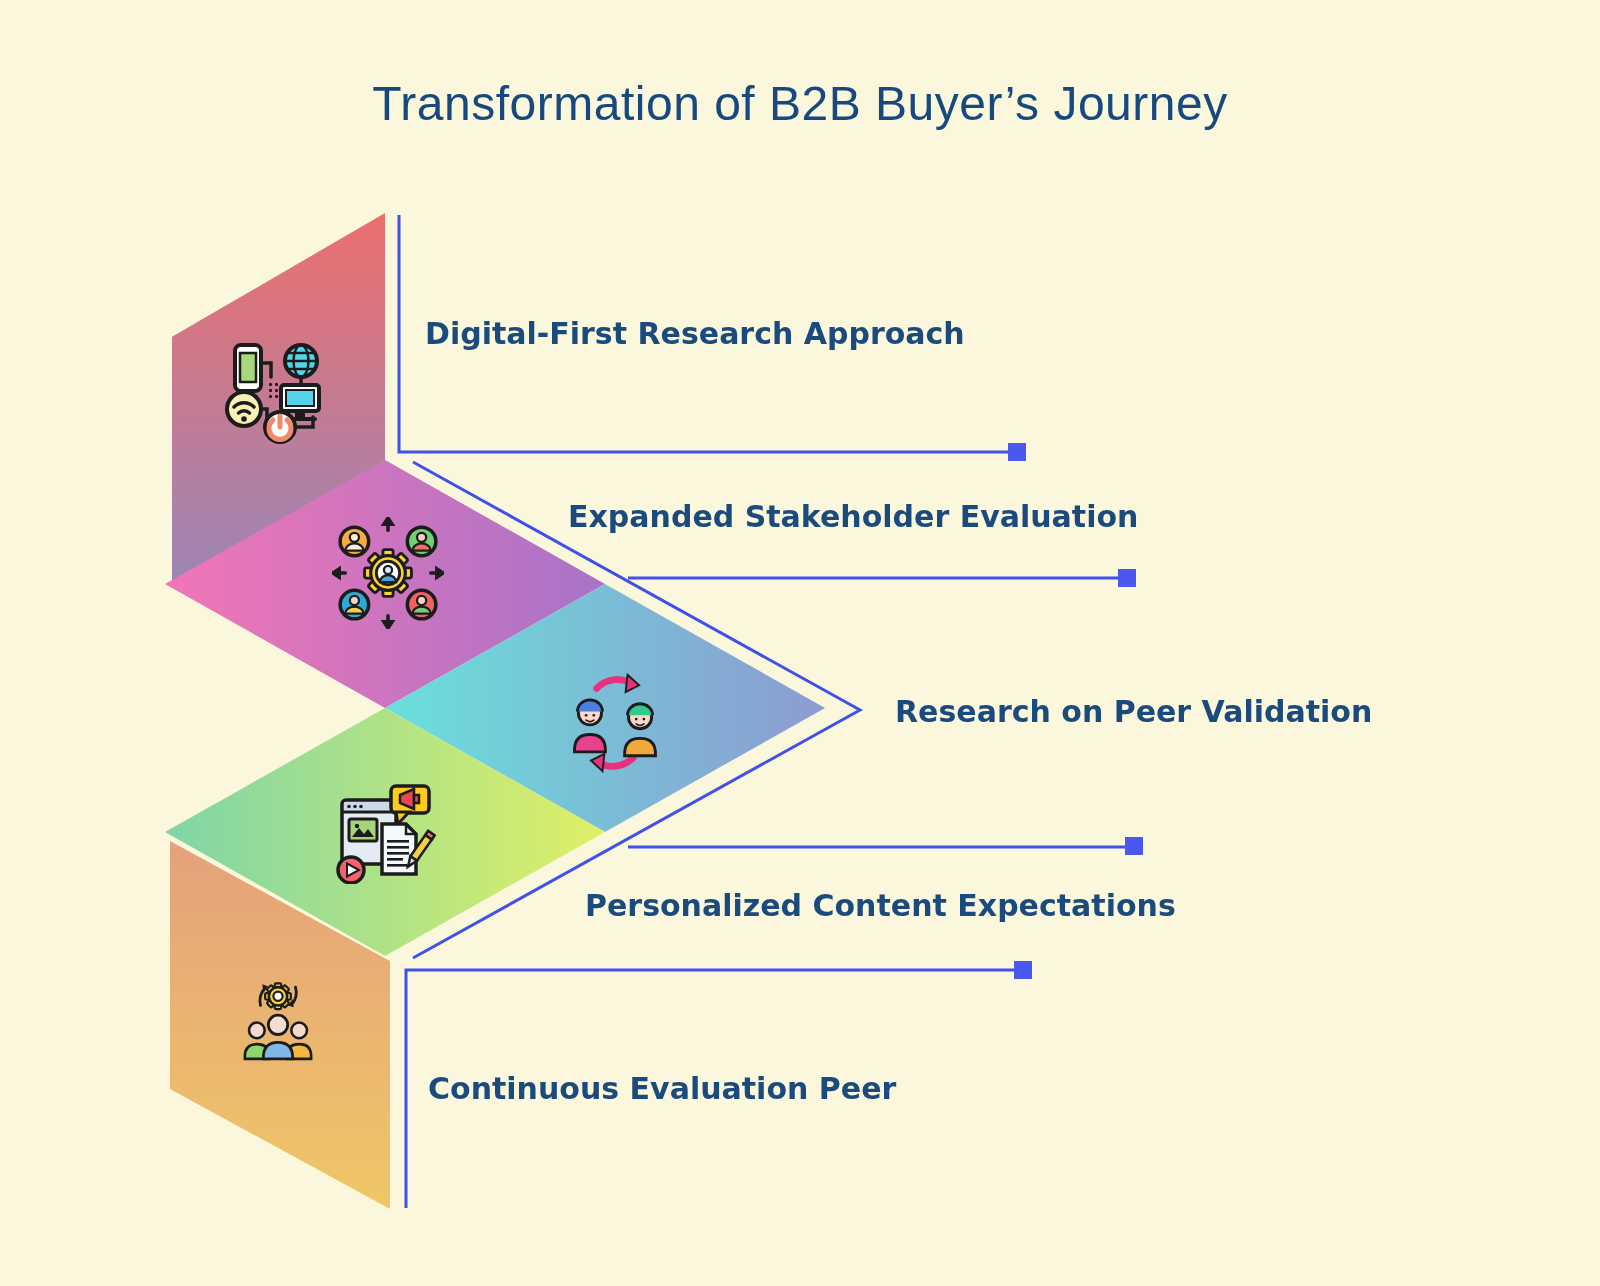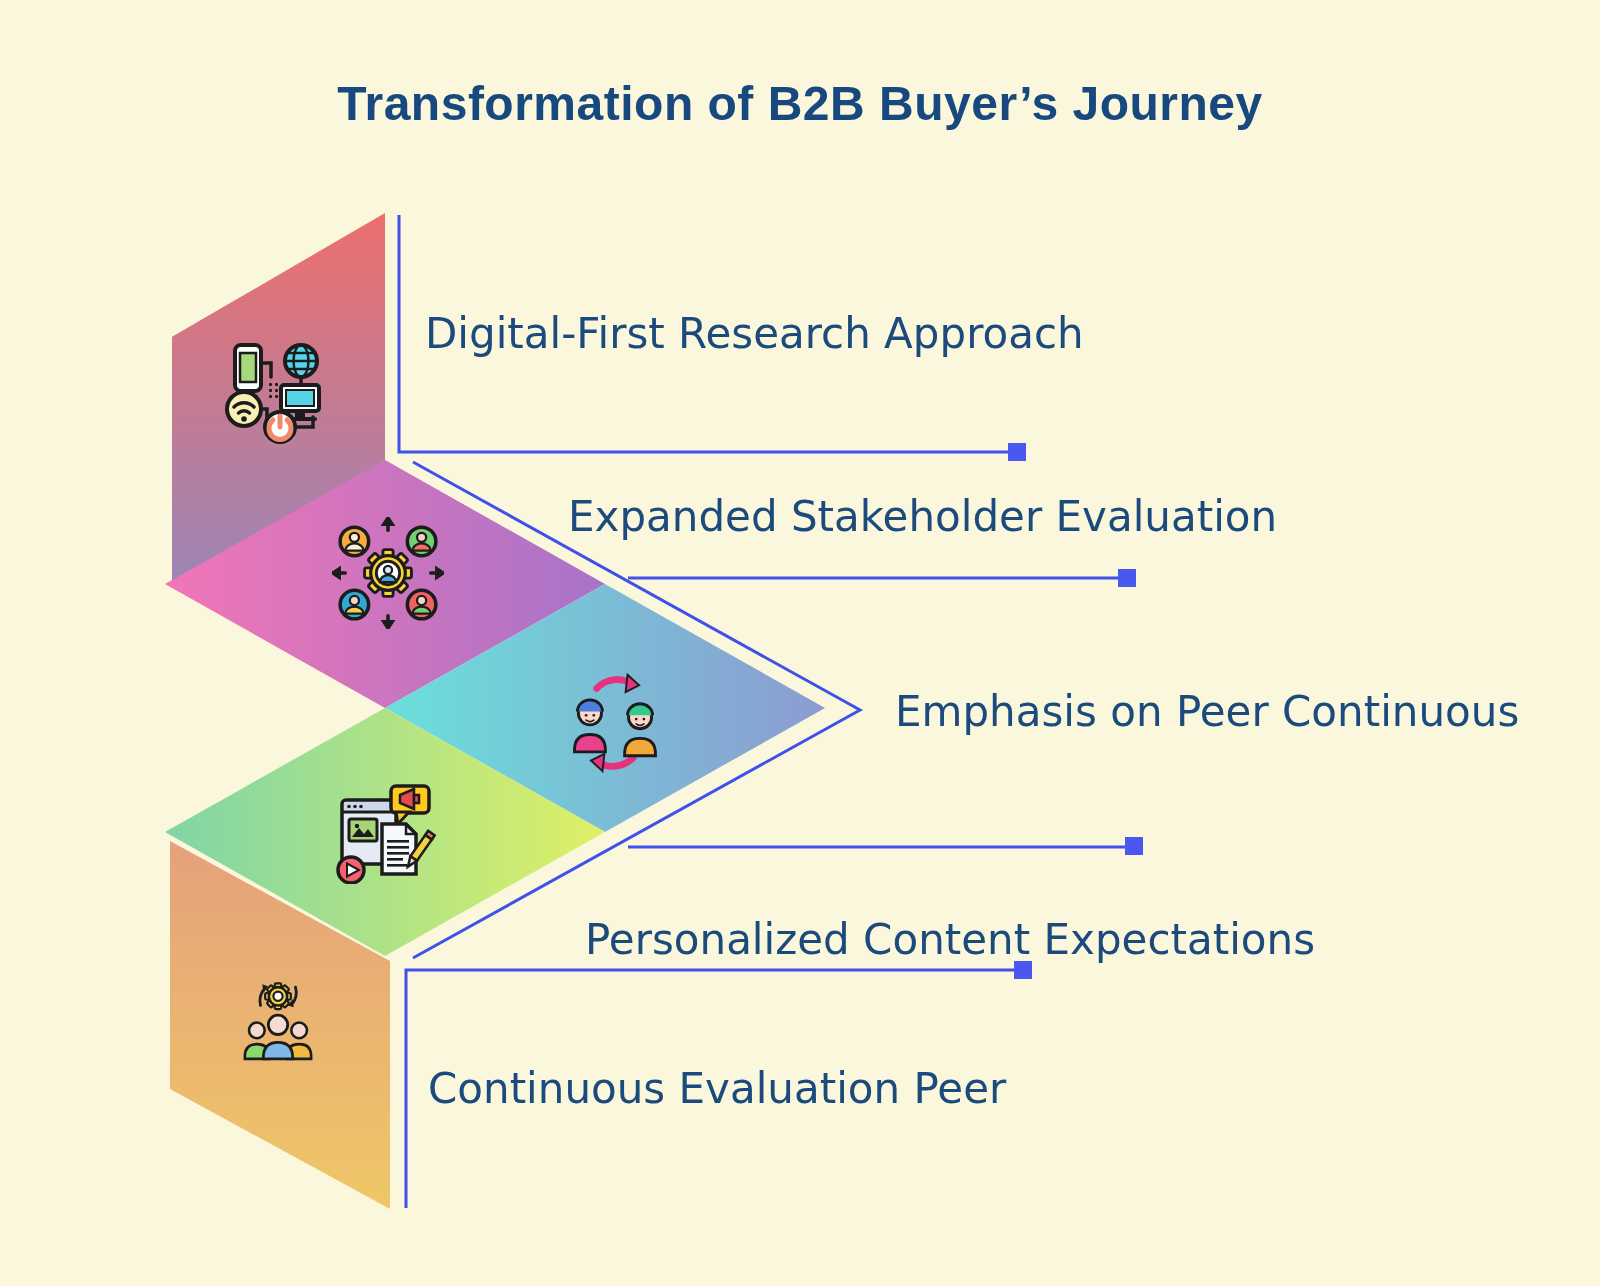--- a/index.html
+++ b/index.html
@@ -3,26 +3,26 @@
 <meta charset="utf-8">
 <style>
   html,body{margin:0;padding:0;}
   body{
     width:1600px;height:1286px;position:relative;overflow:hidden;
     background:var(--background,#FBF7DC);
     font-family:"DejaVu Sans",sans-serif;
   }
   .title{
     position:absolute;left:0;right:0;top:74px;height:60px;line-height:60px;
-    text-align:center;font-family:"Liberation Sans",sans-serif;font-weight:700;
+    text-align:center;font-family:"Liberation Sans",sans-serif;font-weight:400;
     font-size:48px;color:var(--title_color,#17497E);letter-spacing:.5px;
   }
   .label{
     position:absolute;height:56px;line-height:56px;white-space:nowrap;
-    font-size:42px;font-weight:400;color:var(--label_color,#1B4B7D);
+    font-size:30px;font-weight:700;color:var(--label_color,#1B4B7D);
     z-index:6;
   }
   .shape{position:absolute;}
   .z-back{z-index:1}.z-mid{z-index:2}
   
   .s1{left:172px;top:213px;width:213px;height:373px;
       clip-path:polygon(100% 0%, 0% 33.2%, 0% 100%, 100% 66.8%);}
   .s2{left:165px;top:460px;width:440px;height:248px;
       clip-path:polygon(50% 0%, 100% 50%, 50% 100%, 0% 50%);}
   .s3{left:385px;top:584px;width:440px;height:248px;
@@ -34,21 +34,21 @@
   svg.connectors{position:absolute;left:0;top:0;z-index:3;}
   svg.connectors polyline{fill:none;stroke:var(--connector_color,#4051E8);stroke-width:3px;}
   .marker{position:absolute;width:18px;height:18px;z-index:4;
           background:var(--marker_color,#4A58F0);}
   .m1{left:1008px;top:443px}.m2{left:1118px;top:569px}
   .m4{left:1125px;top:837px}.m5{left:1014px;top:961px}
   .icon{position:absolute;z-index:5;}
   .i1{left:223px;top:339px}.i2{left:332px;top:517px}.i3{left:562px;top:669px}
   .i4{left:336px;top:784px}.i5{left:232px;top:977px}
   .t1{left:425px;top:306px}.t2{left:568px;top:489px}.t3{left:895px;top:684px}
-  .t4{left:585px;top:912px}.t5{left:428px;top:1061px}
+  .t4{left:585px;top:878px}.t5{left:428px;top:1061px}
 </style>
 </head>
 <body>
 
 <div class="title">Transformation of B2B Buyer’s Journey</div>
 
 <div class="shape s1 z-back" style="background: linear-gradient(rgb(237, 111, 110), rgb(155, 134, 182));"></div>
 <div class="shape s5 z-back" style="background: linear-gradient(rgb(229, 161, 123), rgb(239, 199, 103));"></div>
 <div class="shape s2 z-mid" style="background: linear-gradient(90deg, rgb(241, 118, 182), rgb(168, 115, 200));"></div>
 <div class="shape s3 z-mid" style="background: linear-gradient(90deg, rgb(106, 224, 219), rgb(140, 155, 209));"></div>
@@ -62,21 +62,21 @@
   <polyline points="406,1208 406,970 1014,970"></polyline>
 </svg>
 
 <div class="marker m1"></div>
 <div class="marker m2"></div>
 <div class="marker m4"></div>
 <div class="marker m5"></div>
 
 <div class="label t1">Digital-First Research Approach</div>
 <div class="label t2">Expanded Stakeholder Evaluation</div>
-<div class="label t3">Emphasis on Peer Continuous</div>
+<div class="label t3">Research on Peer Validation</div>
 <div class="label t4">Personalized Content Expectations</div>
 <div class="label t5">Continuous Evaluation Peer</div>
 
 <svg class="icon i1" width="110" height="110" viewBox="0 0 110 110">
   <g fill="none" stroke="#1c1c1c" stroke-width="3.5" stroke-linecap="round">
     <path d="M38,24 h10 v14"></path>
     <path d="M78,38 v6"></path>
     <path d="M38,70 h6 v18"></path>
     <path d="M90,78 v10 h-18"></path>
   </g>

